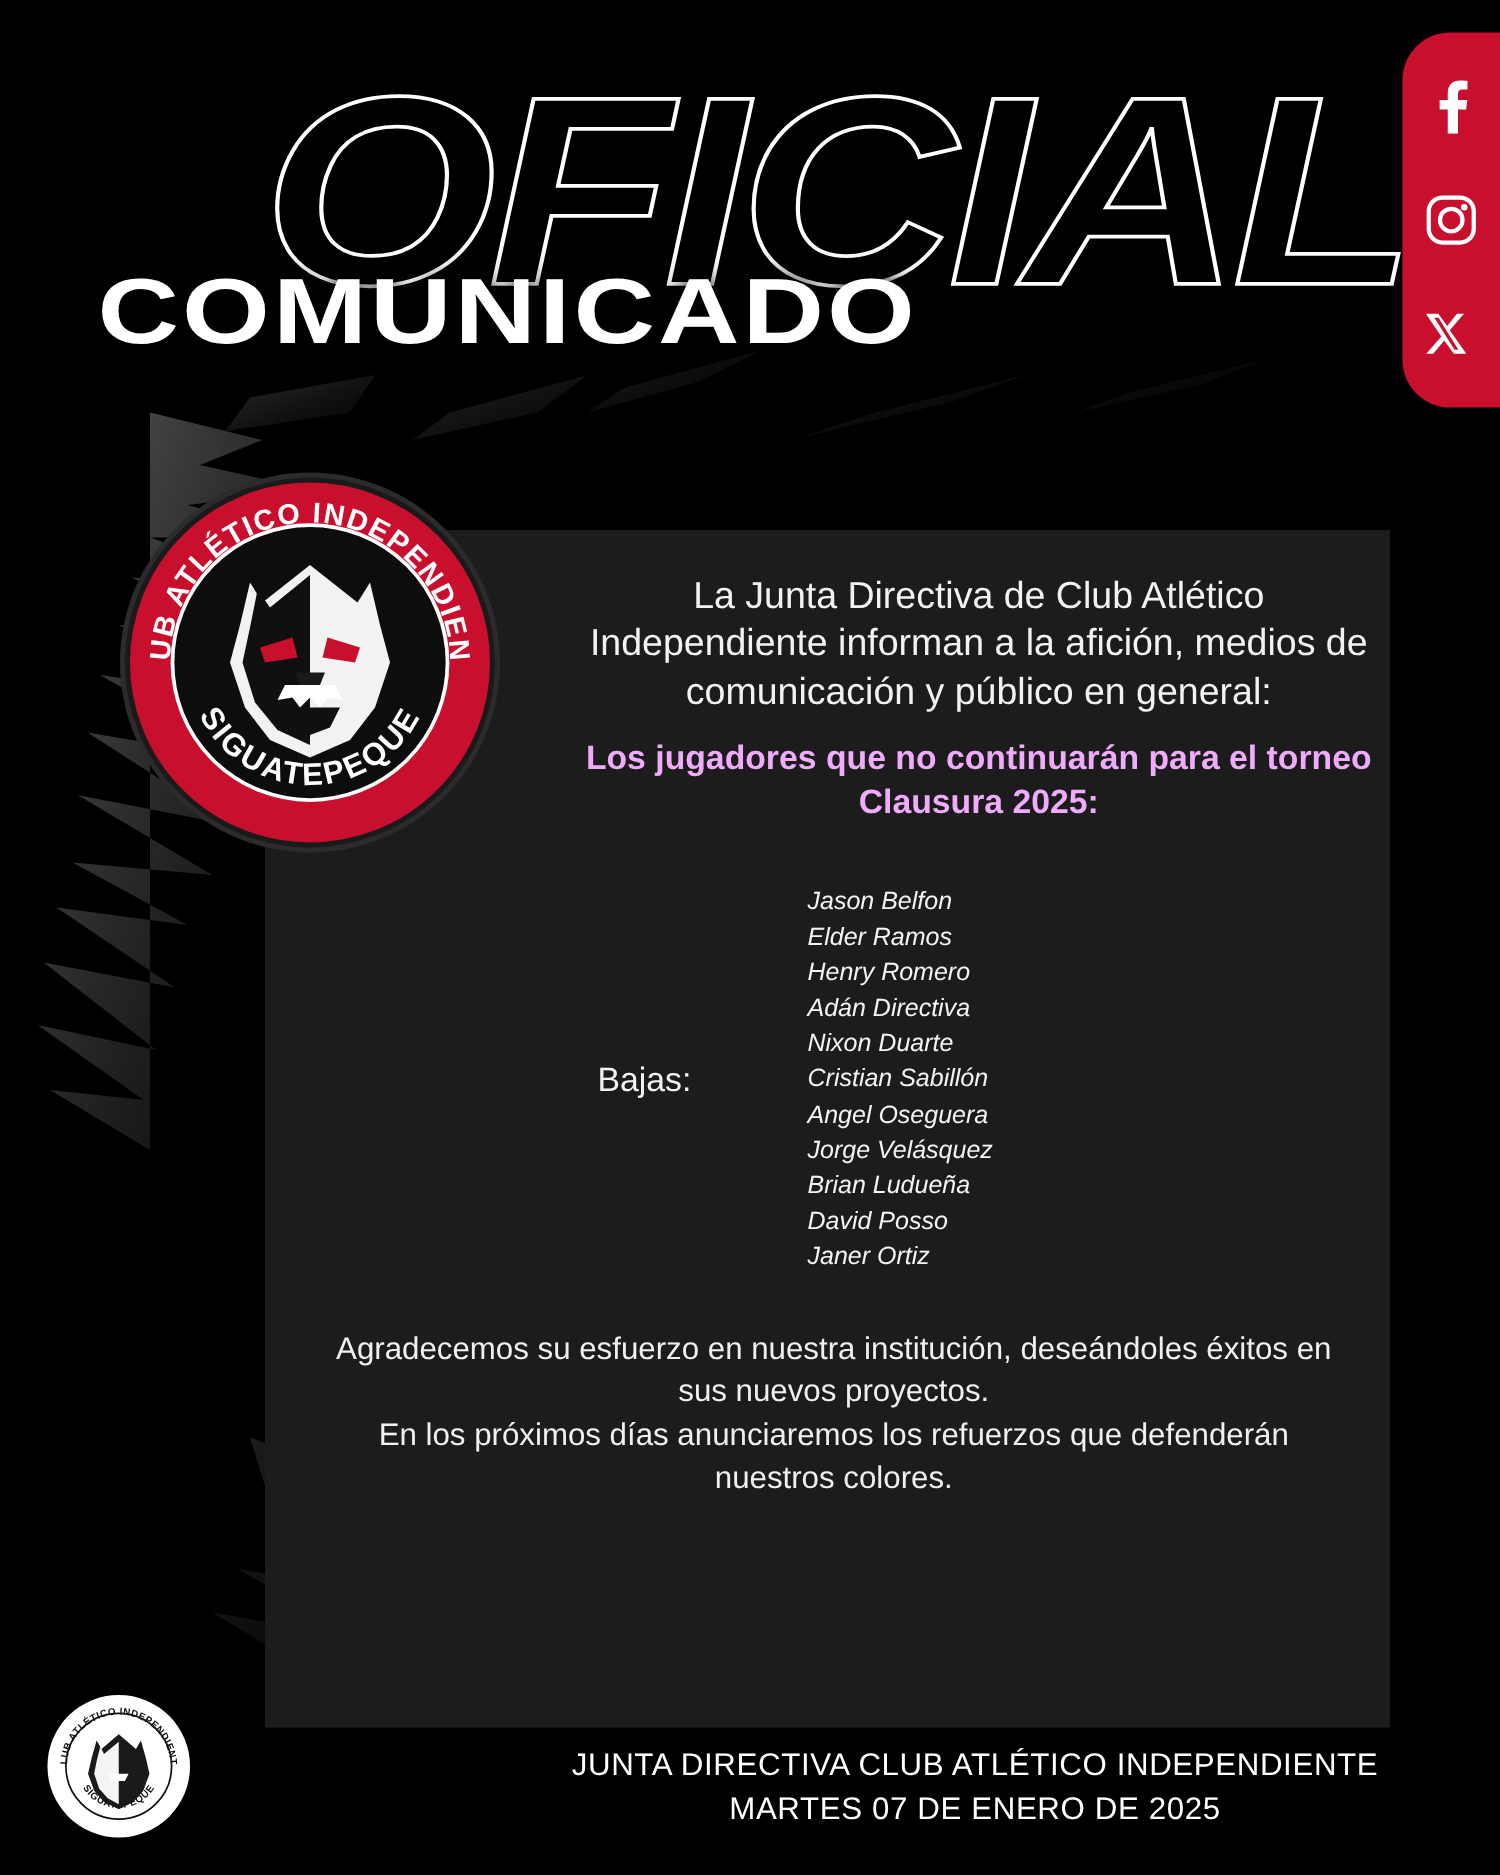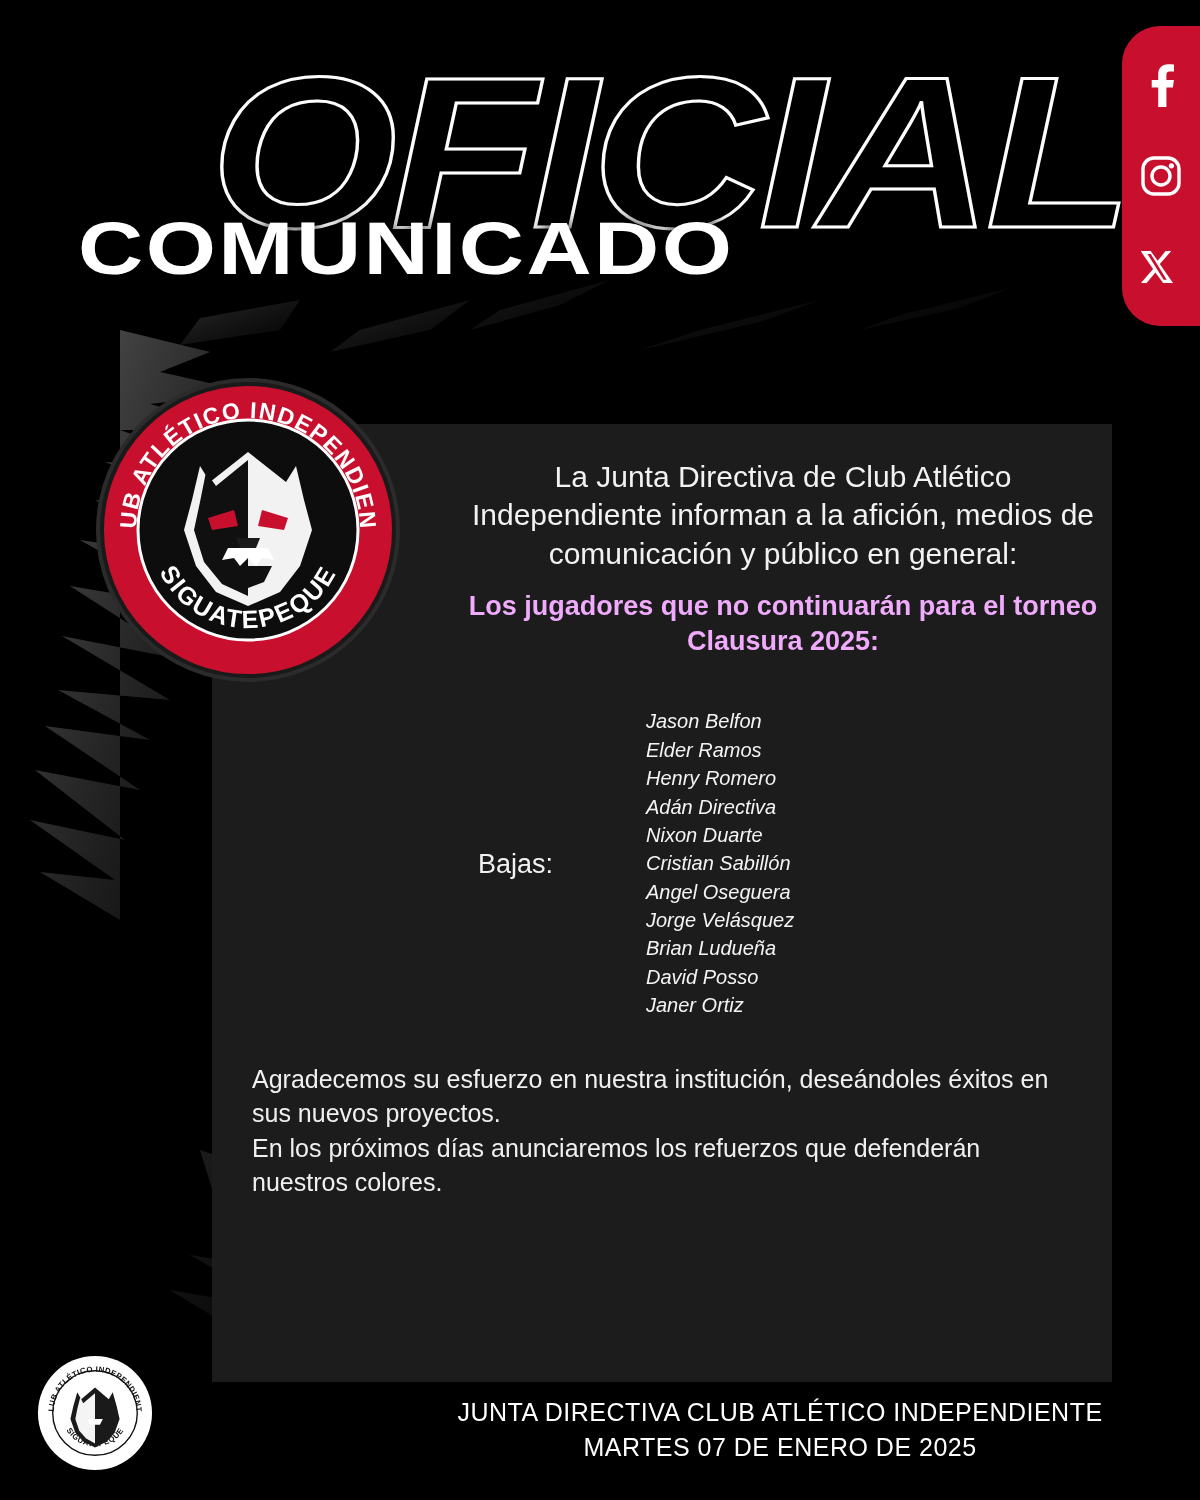--- a/index.html
+++ b/index.html
@@ -153,20 +153,21 @@
     font-size: 20px;
     font-style: italic;
     line-height: 1.42;
     color: #f4f4f4;
     white-space: nowrap;
   }
 
   .closing {
     margin: 42px auto 0 auto;
     width: 830px;
+    text-align: center;
     font-size: 25px;
     line-height: 1.38;
     color: #f0f0f0;
   }
 
   
   .footer-badge {
     position: absolute;
     left: 36px;
     bottom: 28px;

